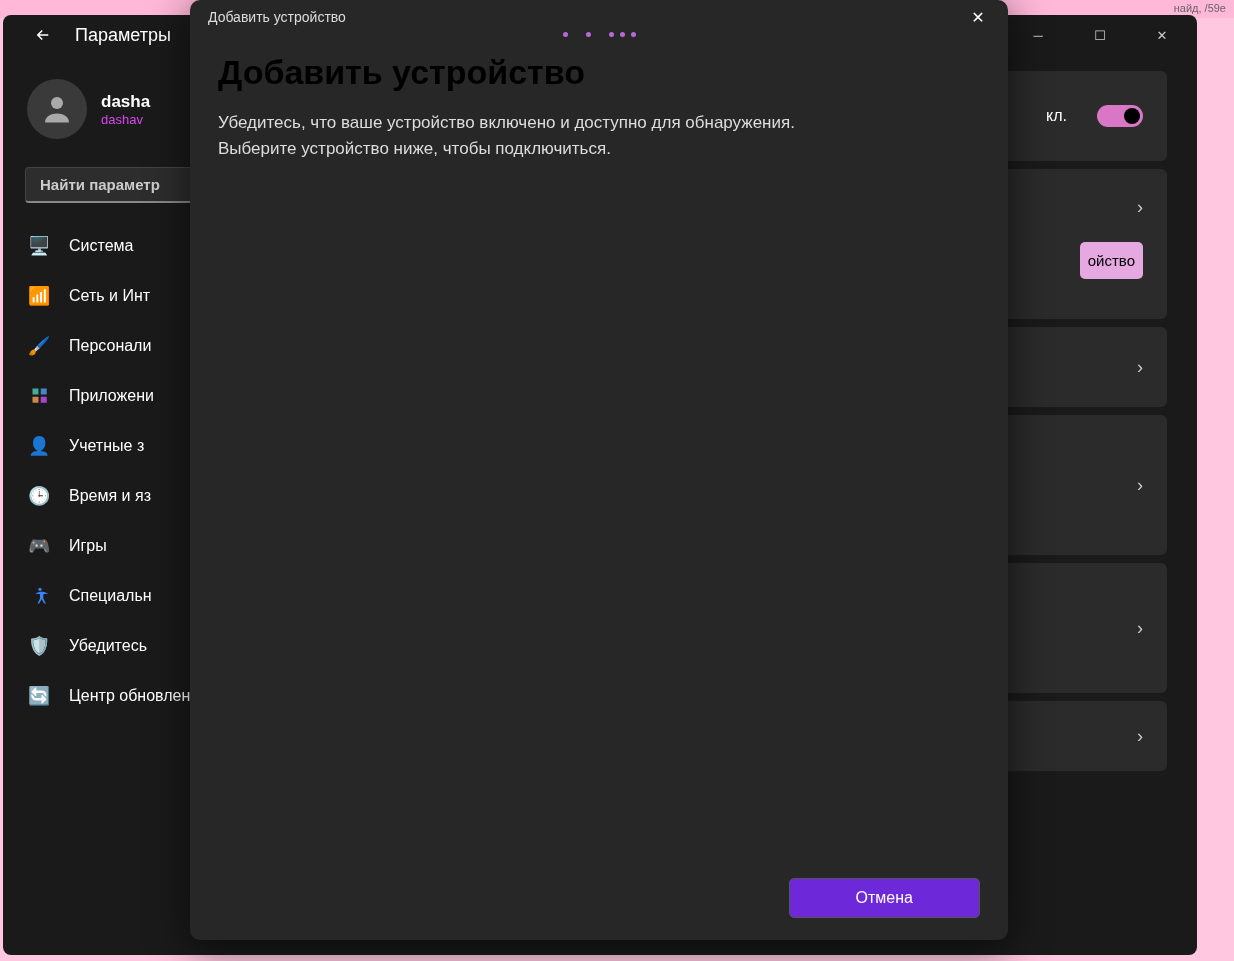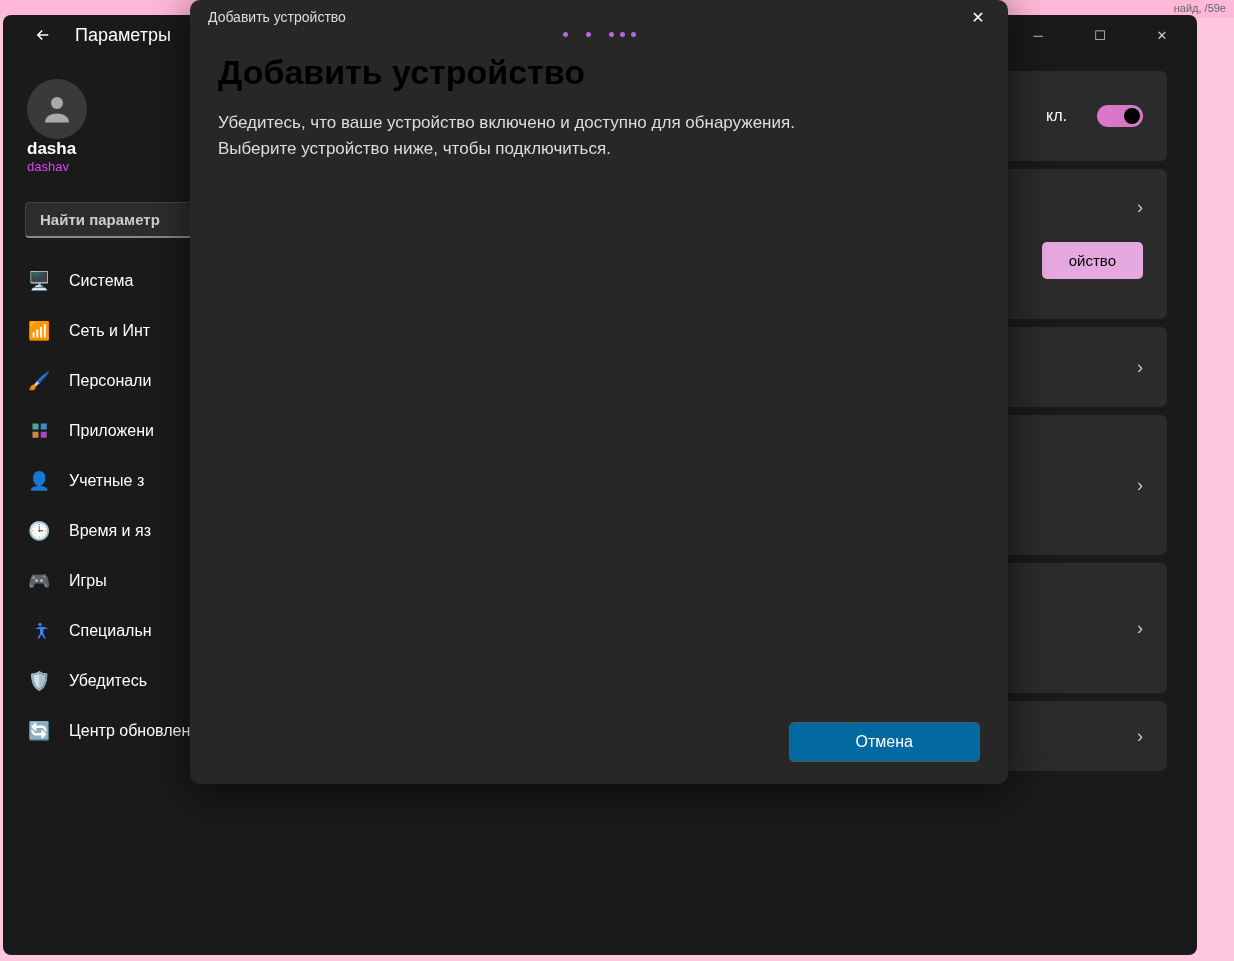--- a/index.html
+++ b/index.html
@@ -5,54 +5,54 @@
 * { margin:0; padding:0; box-sizing:border-box; font-family:"Segoe UI",sans-serif; }
 body { width:1234px; height:961px; background:#ffc8e0; overflow:hidden; position:relative; }
 .browser-bg { position:absolute; top:0; left:0; right:0; height:18px; background:#ffb8d8; font-size:11px; color:#666; padding:2px 8px; text-align:right; }
 .settings-window { position:absolute; top:15px; left:3px; width:1194px; height:940px; background:#1a1a1a; border-radius:8px; overflow:hidden; color:#fff; }
 .win-btn { width:46px; height:32px; display:flex; align-items:center; justify-content:center; color:#ccc; font-size:13px; }
 .header-row { display:flex; align-items:center; padding:4px 12px 0 24px; gap:16px; }
 .back-btn { width:32px; height:32px; display:flex; align-items:center; justify-content:center; color:#fff; font-size:18px; }
 .header-title { font-size:18px; font-weight:400; }
 .content { display:flex; height:calc(100% - 70px); }
 .sidebar { width:320px; padding:20px 12px 0 12px; overflow:hidden; }
-.user-block { display:flex; align-items:flex-start; padding:8px 12px 24px 12px;flex-direction:column; }
+.user-block { display:flex; align-items:center; gap:14px; padding:8px 12px 24px 12px; }
 .avatar { width:60px; height:60px; border-radius:50%; background:#3a3a3a; display:flex; align-items:center; justify-content:center; }
 .avatar svg { width:36px; height:36px; fill:#aaa; }
 .user-name { font-size:17px; font-weight:600; }
 .user-email { font-size:13px; color:#d946ef; }
 .search-box { margin:4px 10px 20px 10px; background:#2d2d2d; border:1px solid #444; border-bottom:2px solid #888; border-radius:4px; padding:8px 14px; color:#ccc; font-size:15px;font-weight:bold; }
 .nav { display:flex; flex-direction:column; gap:4px; }
 .nav-item { display:flex; align-items:center; gap:18px; padding:12px 14px; border-radius:6px; font-size:16px; position:relative; white-space:nowrap; }
 .nav-item.active { background:#2d2d2d; }
 .nav-item.active::before { content:""; position:absolute; left:0; top:12px; bottom:12px; width:3px; background:#d976c6; border-radius:2px; }
 .nav-icon { width:22px; height:22px; display:flex; align-items:center; justify-content:center; font-size:18px; }
 .main { flex:1; padding:20px 30px 0 10px; overflow:hidden; }
 .card { background:#2b2b2b; border-radius:6px; padding:20px 24px; margin-bottom:8px; display:flex; align-items:center; justify-content:space-between; }
 .card-left { display:flex; align-items:center; gap:20px; }
 .card-icon { width:26px; height:26px; color:#ccc; font-size:20px; }
 .card-txt { font-size:15px; color:#ddd; }
 .chev { color:#ccc; font-size:18px; }
 .toggle-row .status { font-size:16px; color:#fff; margin-right:14px; }
 .toggle { width:46px; height:22px; background:#d976c6; border-radius:11px; position:relative; }
 .toggle::after { content:""; position:absolute; right:3px; top:3px; width:16px; height:16px; background:#000; border-radius:50%; }
-.add-dev-btn { background:#e5a8e0; color:#000; padding:10px 27px; border-radius:5px; font-size:15px; }
-
-.modal { position:absolute; top:0; left:190px; width:818px; height:784px; background:#272727; border-radius:10px; box-shadow:0 8px 40px rgba(0,0,0,.6); display:flex; flex-direction:column; }
+.add-dev-btn { background:#e5a8e0; color:#000; padding:10px 8px; border-radius:5px; font-size:15px; }
+
+.modal { position:absolute; top:0; left:190px; width:818px; height:940px; background:#272727; border-radius:10px; box-shadow:0 8px 40px rgba(0,0,0,.6); display:flex; flex-direction:column; }
 .modal-titlebar { display:flex; align-items:center; justify-content:space-between; padding:4px 10px 0 18px; height:30px; }
 .modal-titlebar-txt { font-size:14px; color:#ddd; }
 .modal-close { width:40px; height:30px; display:flex; align-items:center; justify-content:center; color:#fff; font-size:16px; }
 .progress-dots { display:flex; gap:18px; justify-content:center; padding:2px 0 6px 0; }
 .progress-dots span { width:5px; height:5px; background:#b968d8; border-radius:50%; }
 .progress-dots span:nth-child(4),.progress-dots span:nth-child(5){ margin-left:-12px; }
 .modal-body { padding:10px 28px 0 28px; flex:1; }
 .modal-h1 { font-size:34px; font-weight:600; margin-bottom:18px; }
 .modal-desc { font-size:17px; color:#ddd; line-height:1.5; }
 .modal-footer { padding:16px 28px 22px 28px; display:flex; justify-content:flex-end; }
-.cancel-btn { background:#0369a1; border:1px solid #555; color:#fff; padding:10px 66px; border-radius:5px; font-size:16px; }
+.cancel-btn { background:#6d28d9; border:1px solid #555; color:#fff; padding:10px 66px; border-radius:5px; font-size:16px; }
 </style>
 </head>
 <body>
 
 <div class="browser-bg">
   <span>найд,</span>
   <span>/59e</span>
 </div>
 
 <div class="settings-window">

